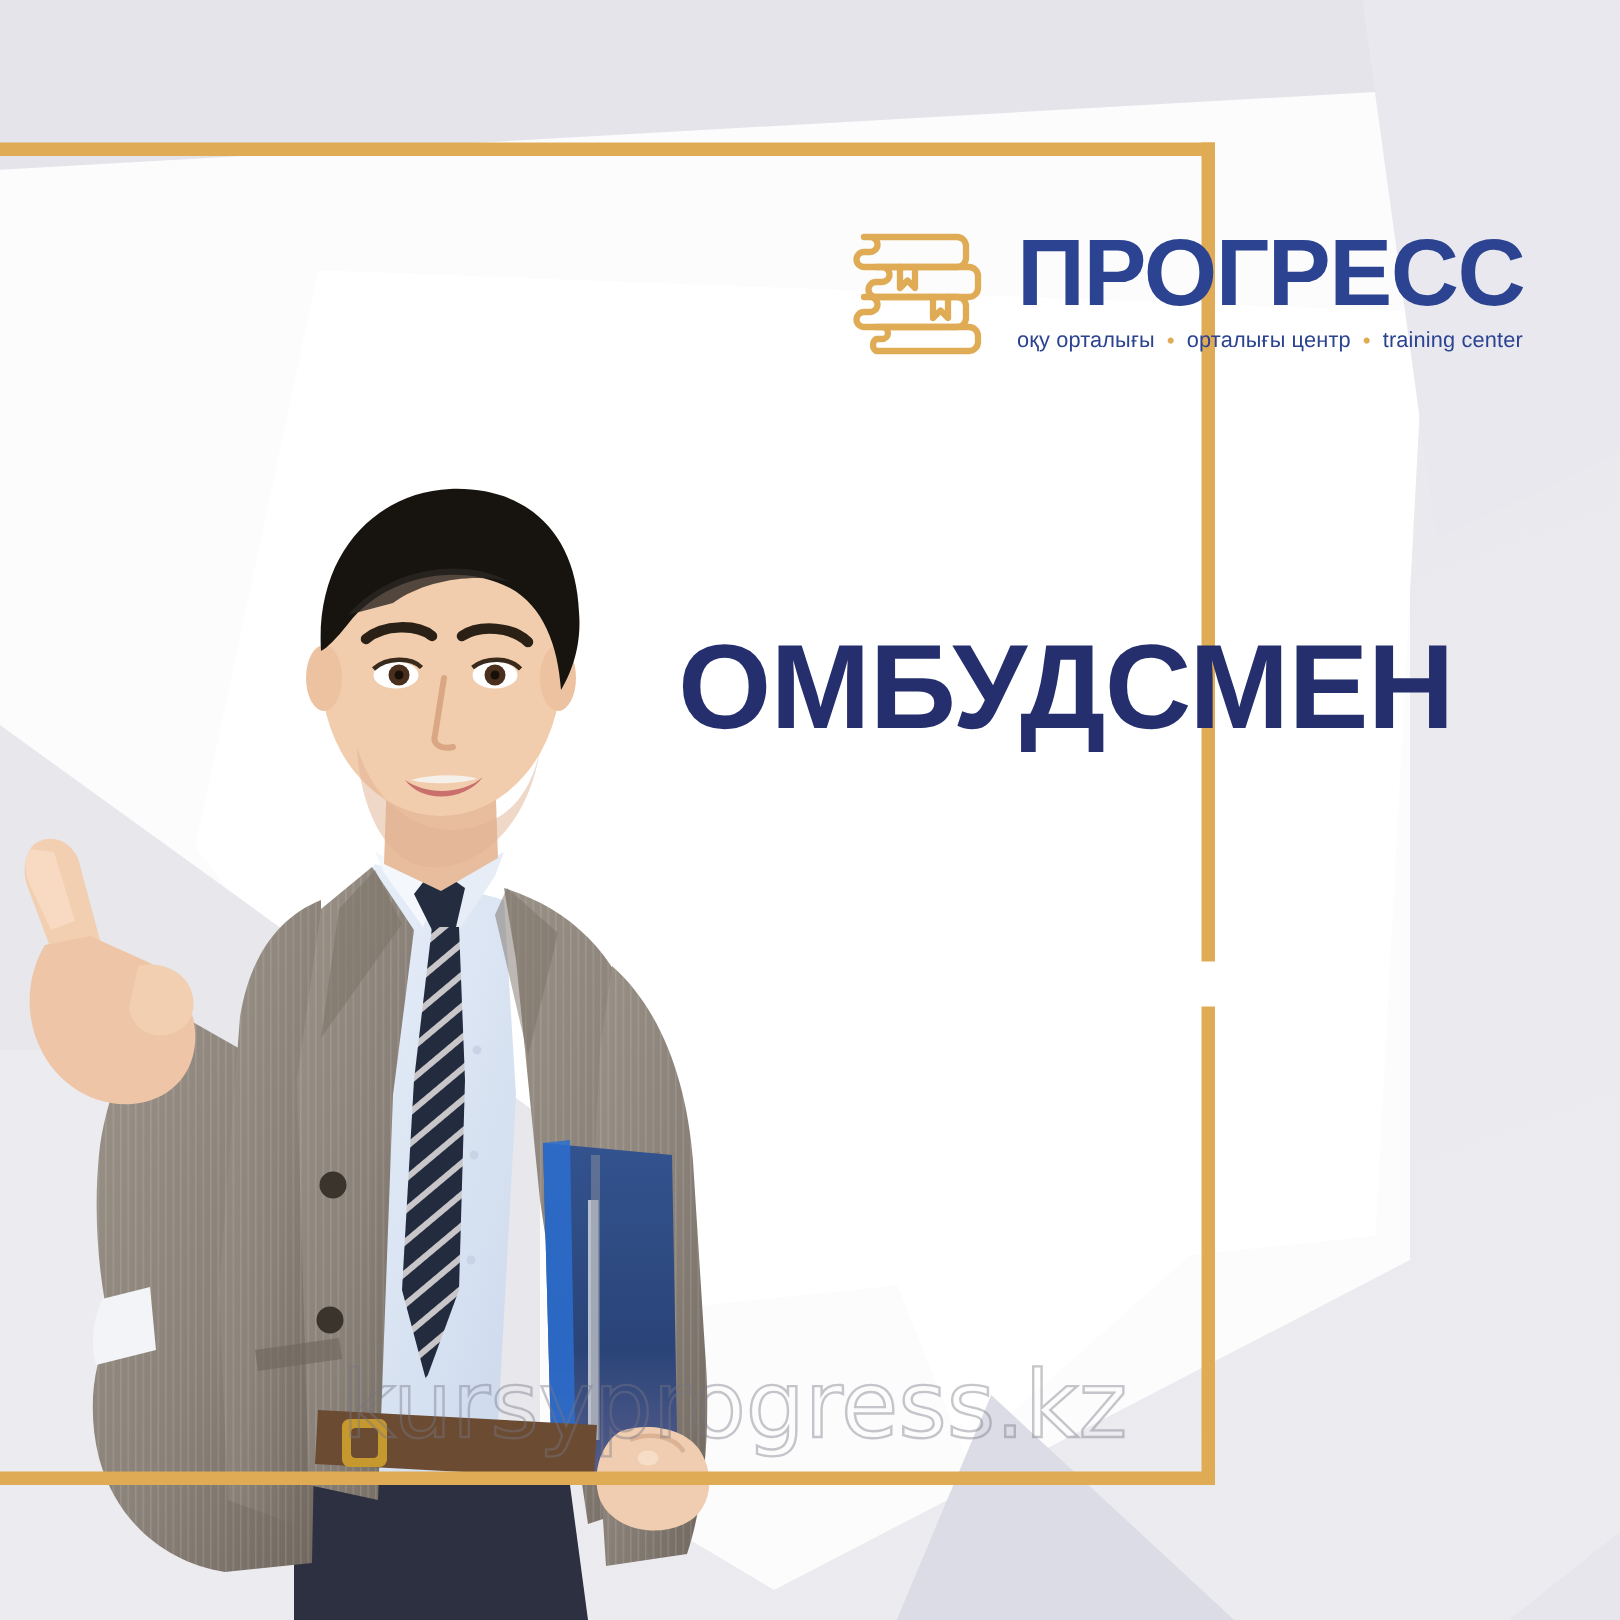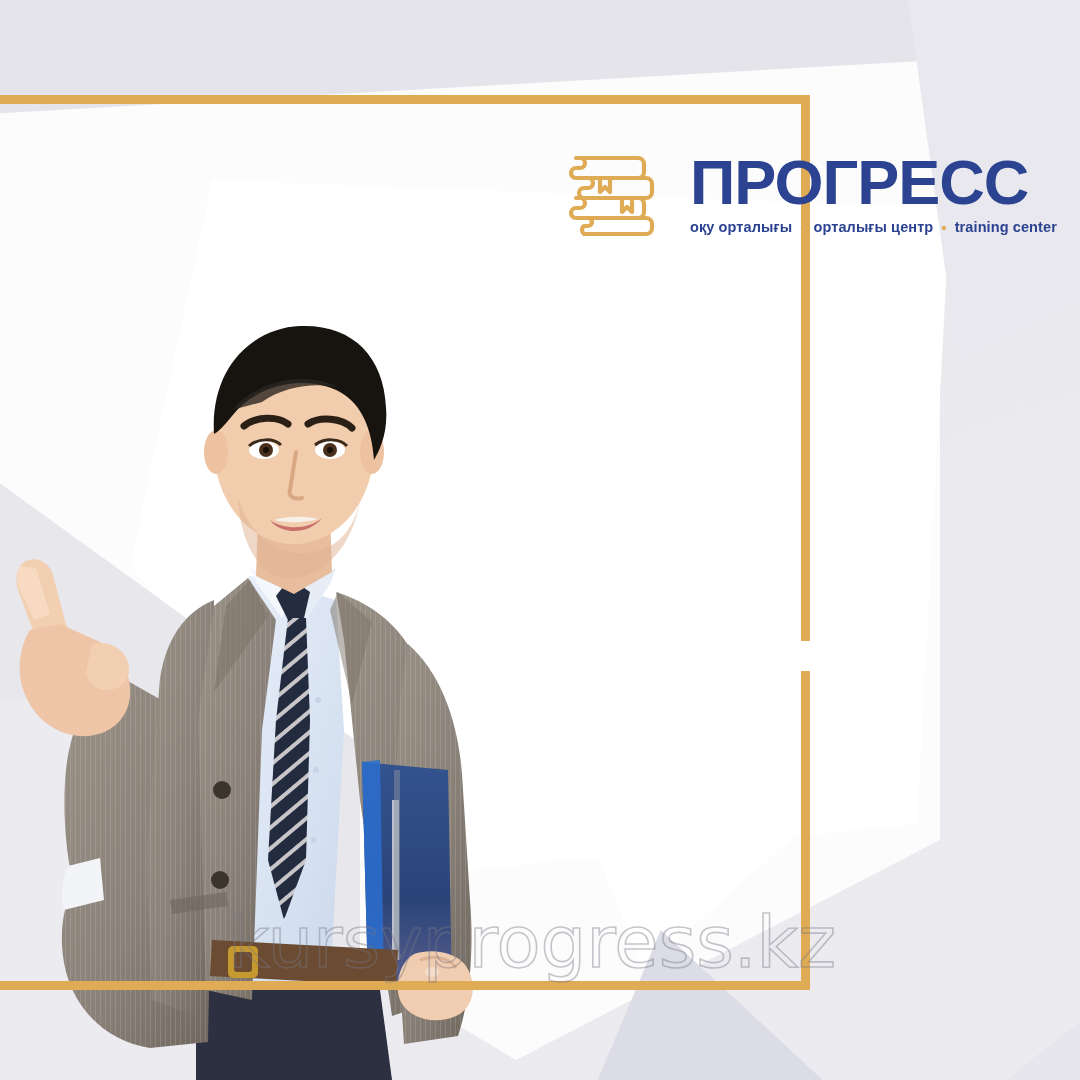--- a/index.html
+++ b/index.html
@@ -106,21 +106,21 @@
   .frame-right-lower { left: 801px; top: 671px; width: 9px; height: 319px; }
 
   
   .logo {
     position: absolute;
     left: 566px;
     top: 148px;
     z-index: 9;
     display: flex;
     align-items: center;
-    gap: 28px;
+    gap: 16px;
   }
   .logo-books {
     width: 96px;
     height: 92px;
     flex: none;
   }
   .logo-text-block {
     display: flex;
     flex-direction: column;
     align-items: flex-start;
@@ -129,21 +129,21 @@
     font-size: 63px;
     font-weight: bold;
     letter-spacing: -1px;
     line-height: 0.95;
     color: #2b4391;
     white-space: nowrap;
   }
   .logo-tagline {
     margin-top: 7px;
     font-size: 14.5px;
-    font-weight: bold;
+    font-weight: normal;
     color: #2b4391;
     letter-spacing: 0.1px;
     white-space: nowrap;
     display: flex;
     align-items: center;
     gap: 8px;
   }
   .tag-dot {
     color: #e0ab55;
     font-size: 15px;
@@ -173,21 +173,21 @@
     z-index: 5;
   }
   .person svg { display: block; }
 
   
   .watermark {
     position: absolute;
     left: 228px;
     top: 900px;
     z-index: 12;
-    font-size: 72px;
+    font-size: 62px;
     font-weight: normal;
     letter-spacing: 0px;
     color: transparent;
     -webkit-text-stroke: 1.6px rgba(120,120,130,0.42);
     white-space: nowrap;
     pointer-events: none;
     font-family: "DejaVu Sans", sans-serif;
   }
 </style>
 </head>
@@ -371,16 +371,17 @@
       <div class="logo-tagline">
         <span>оқу орталығы</span>
         <span class="tag-dot">•</span>
         <span>орталығы центр</span>
         <span class="tag-dot">•</span>
         <span>training center</span>
       </div>
     </div>
   </div>
 
+  <div class="headline">ОМБУДСМЕН</div>
 
   <div class="watermark">kursyprogress.kz</div>
 
 </div>
 
 </body></html>

